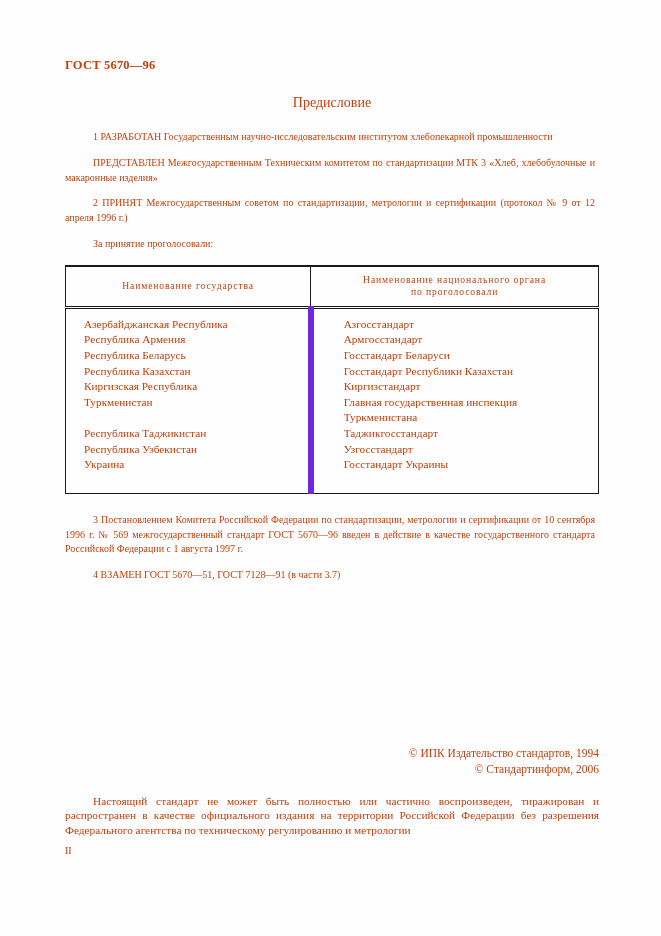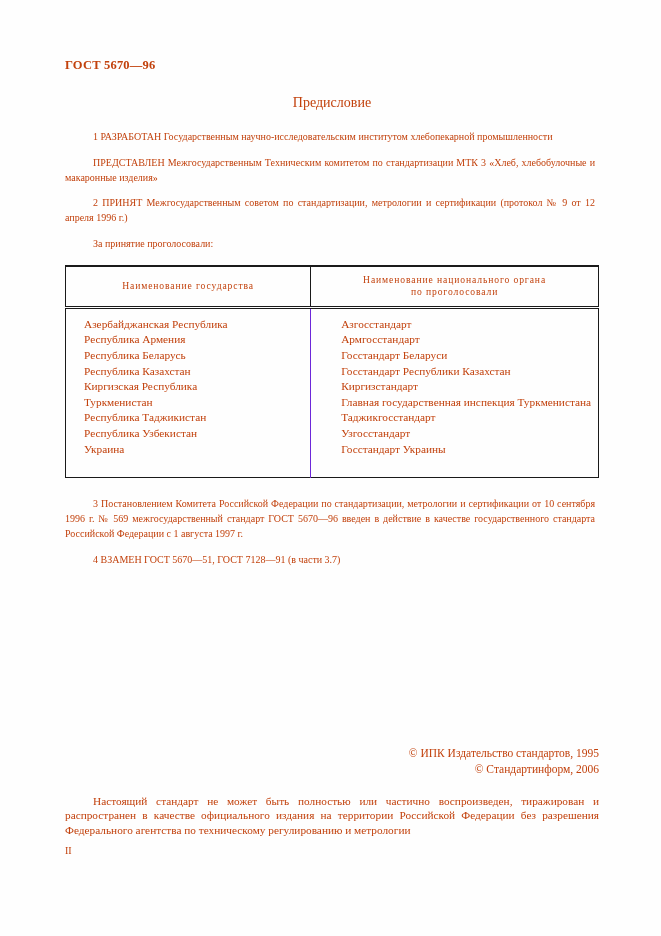--- a/index.html
+++ b/index.html
@@ -65,21 +65,21 @@
   table.vote-table th:first-child {
     border-right: 1px solid #1a1a1a;
     width: 46%;
   }
   table.vote-table td {
     font-size: 11.3px;
     line-height: 15.6px;
     padding: 0 6px 0 18px;
     vertical-align: top;
   }
-  table.vote-table td:first-child { border-right: 1px solid #6d28d9; }
+  table.vote-table td:first-child { border-right: 6px solid #6d28d9; }
   table.vote-table td:last-child { padding-left: 30px; }
   table.vote-table tbody tr.row-first td { padding-top: 8px; }
   table.vote-table tbody tr.row-last td { padding-bottom: 20px; }
 
   .bottom {
     position: absolute;
     left: 65px;
     right: 62px;
     top: 746px;
   }
@@ -175,20 +175,20 @@
 
     <p class="body-par first-par">3 Постановлением Комитета Российской Федерации по стандартизации, метрологии и сертификации от 10 сентября 1996  г. № 569 межгосударственный стандарт ГОСТ  5670—96 введен в действие в качестве государственного стандарта Российской Федерации с 1 августа 1997  г.</p>
 
     <p class="body-par">4 ВЗАМЕН ГОСТ  5670—51, ГОСТ 7128—91 (в части 3.7)</p>
 
 
   </div>
 
   <div class="bottom">
     <div class="copyright">
-      <div>© ИПК Издательство стандартов, 1995</div>
+      <div>© ИПК Издательство стандартов, 1994</div>
       <div>© Стандартинформ, 2006</div>
     </div>
     <p class="restriction">Настоящий стандарт не может быть полностью или частично воспроизведен, тиражирован и распространен в качестве официального издания на территории Российской Федерации без разрешения Федерального агентства по техническому регулированию и метрологии</p>
   </div>
 
   <div class="page-number">II</div>
 </div>
 
 </body></html>

